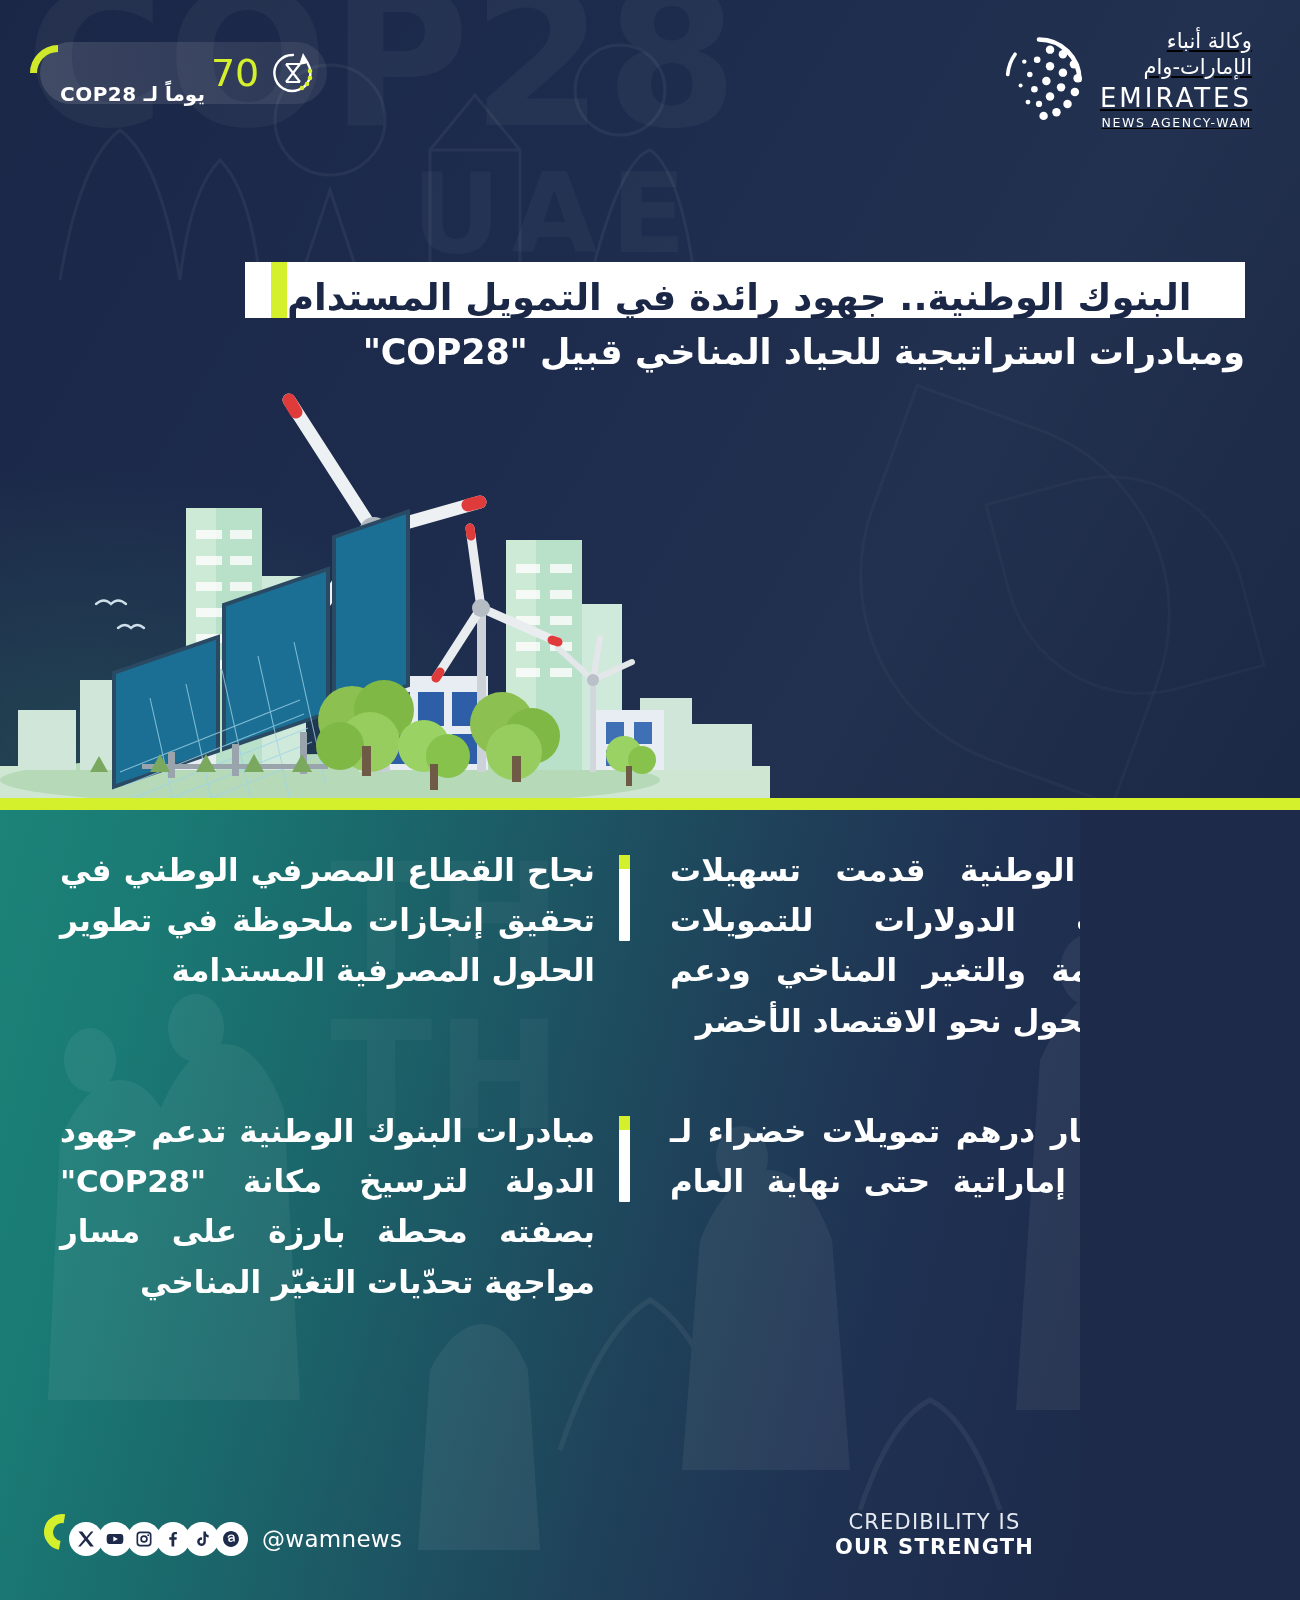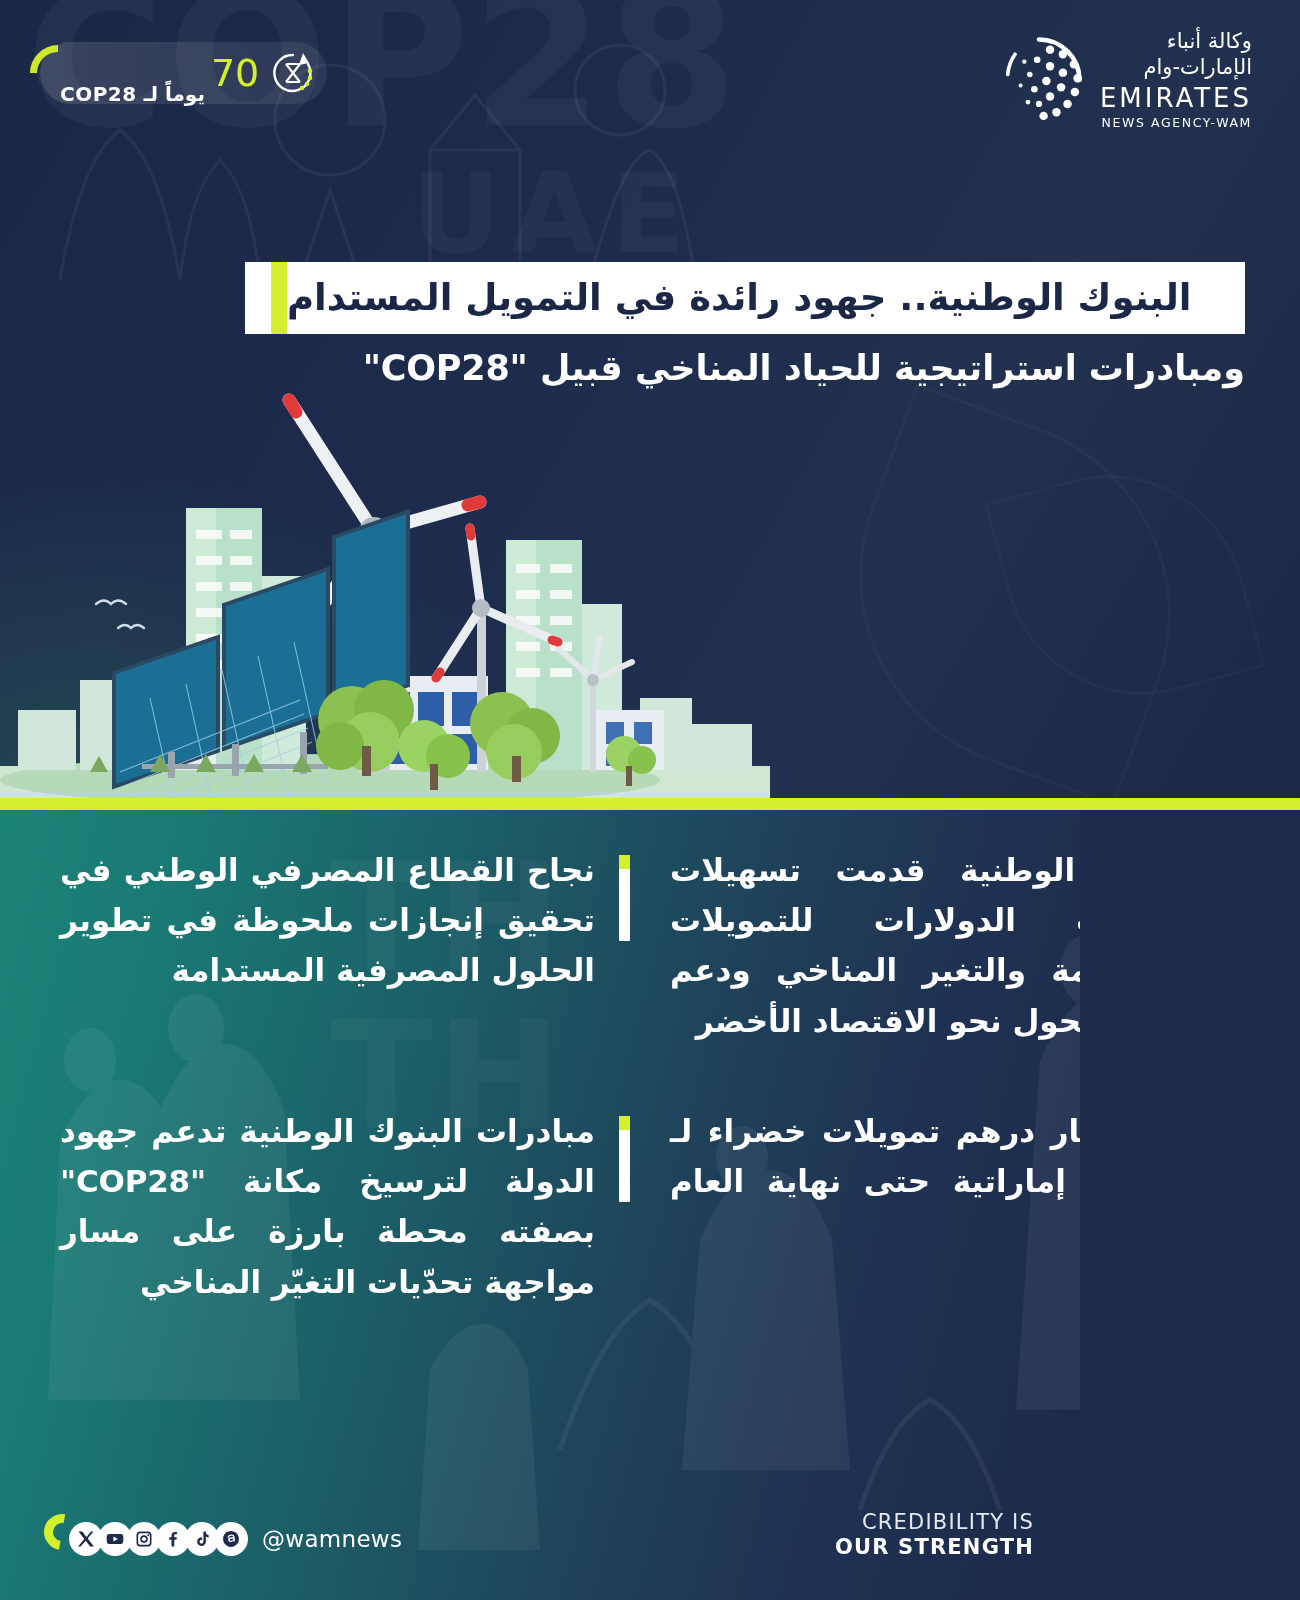--- a/index.html
+++ b/index.html
@@ -68,33 +68,33 @@
   .badge-num{
     color:#d4ef2b; font-size:38px; font-weight:normal; letter-spacing:0;
     direction:ltr; margin:0 10px 0 6px; line-height:1;
   }
   .badge-text{
     color:#fff; font-size:20px; font-weight:600; letter-spacing:.5px;
     white-space:nowrap; line-height:1;margin-top:41px;
   }
 
   
-  .logo{ position:absolute; right:48px; top:28px; display:flex; align-items:center; gap:15px; }
+  .logo{ position:absolute; right:48px; top:28px; display:flex; align-items:center; gap:15px;text-decoration:underline; }
   .logo-txt{ text-align:right; color:#fff; direction:rtl; }
   .logo-ar1{ font-size:21px; letter-spacing:1px; line-height:1.25; }
   .logo-ar2{ font-size:21px; letter-spacing:1px; line-height:1.25; }
   .logo-en1{ font-size:26px; letter-spacing:3px; direction:ltr; line-height:1.3; margin-top:1px;}
   .logo-en2{ font-size:12.5px; letter-spacing:1.6px; direction:ltr; line-height:1.3; }
   .logo-globe{ width:92px; height:92px; flex:0 0 92px; }
 
   
   .headline-wrap{ position:absolute; right:55px; top:262px; width:1000px; text-align:right; }
   .headline-banner{
     display:flex; align-items:stretch; justify-content:flex-end;
-    background:#fff; height:72px; padding:0 0 0 26px;
+    background:#fff; height:56px; padding:0 0 0 26px;
   }
   .headline-banner .bar{ width:16px; background:#d4ef2b; flex:0 0 16px; }
   .headline-1{
     color:#1b2747; font-size:37px; font-weight:bold; line-height:72px;
     padding:0 22px 0 0; white-space:nowrap; letter-spacing:-.2px;
   }
   .headline-2{
     color:#ffffff; font-size:35px; font-weight:bold; margin-top:14px;
     padding-left:26px; white-space:nowrap; letter-spacing:-.2px;
   }
@@ -165,21 +165,21 @@
   .handle{
     color:#fff; font-size:23px; margin-left:14px; direction:ltr; letter-spacing:.3px;
   }
 
   .footer-tag{
     position:absolute; right:46px; bottom:40px;
     display:flex; align-items:center; gap:16px; direction:rtl;
   }
   .tag-ar{ text-align:right; color:#fff; line-height:1.12; }
   .tag-ar div{ font-size:29px; font-weight:bold; letter-spacing:.5px; }
-  .tag-en{ text-align:right; color:#fff; direction:ltr; line-height:1.2; }
+  .tag-en{ text-align:center; color:#fff; direction:ltr; line-height:1.2; }
   .tag-en .l1{ font-size:21px; letter-spacing:1.2px; font-weight:400; color:#e6eaf0;}
   .tag-en .l2{ font-size:21px; letter-spacing:1.2px; font-weight:bold; }
 </style>
 </head>
 <body>
 
 <div class="poster">
 
   <div class="top-section">
 

